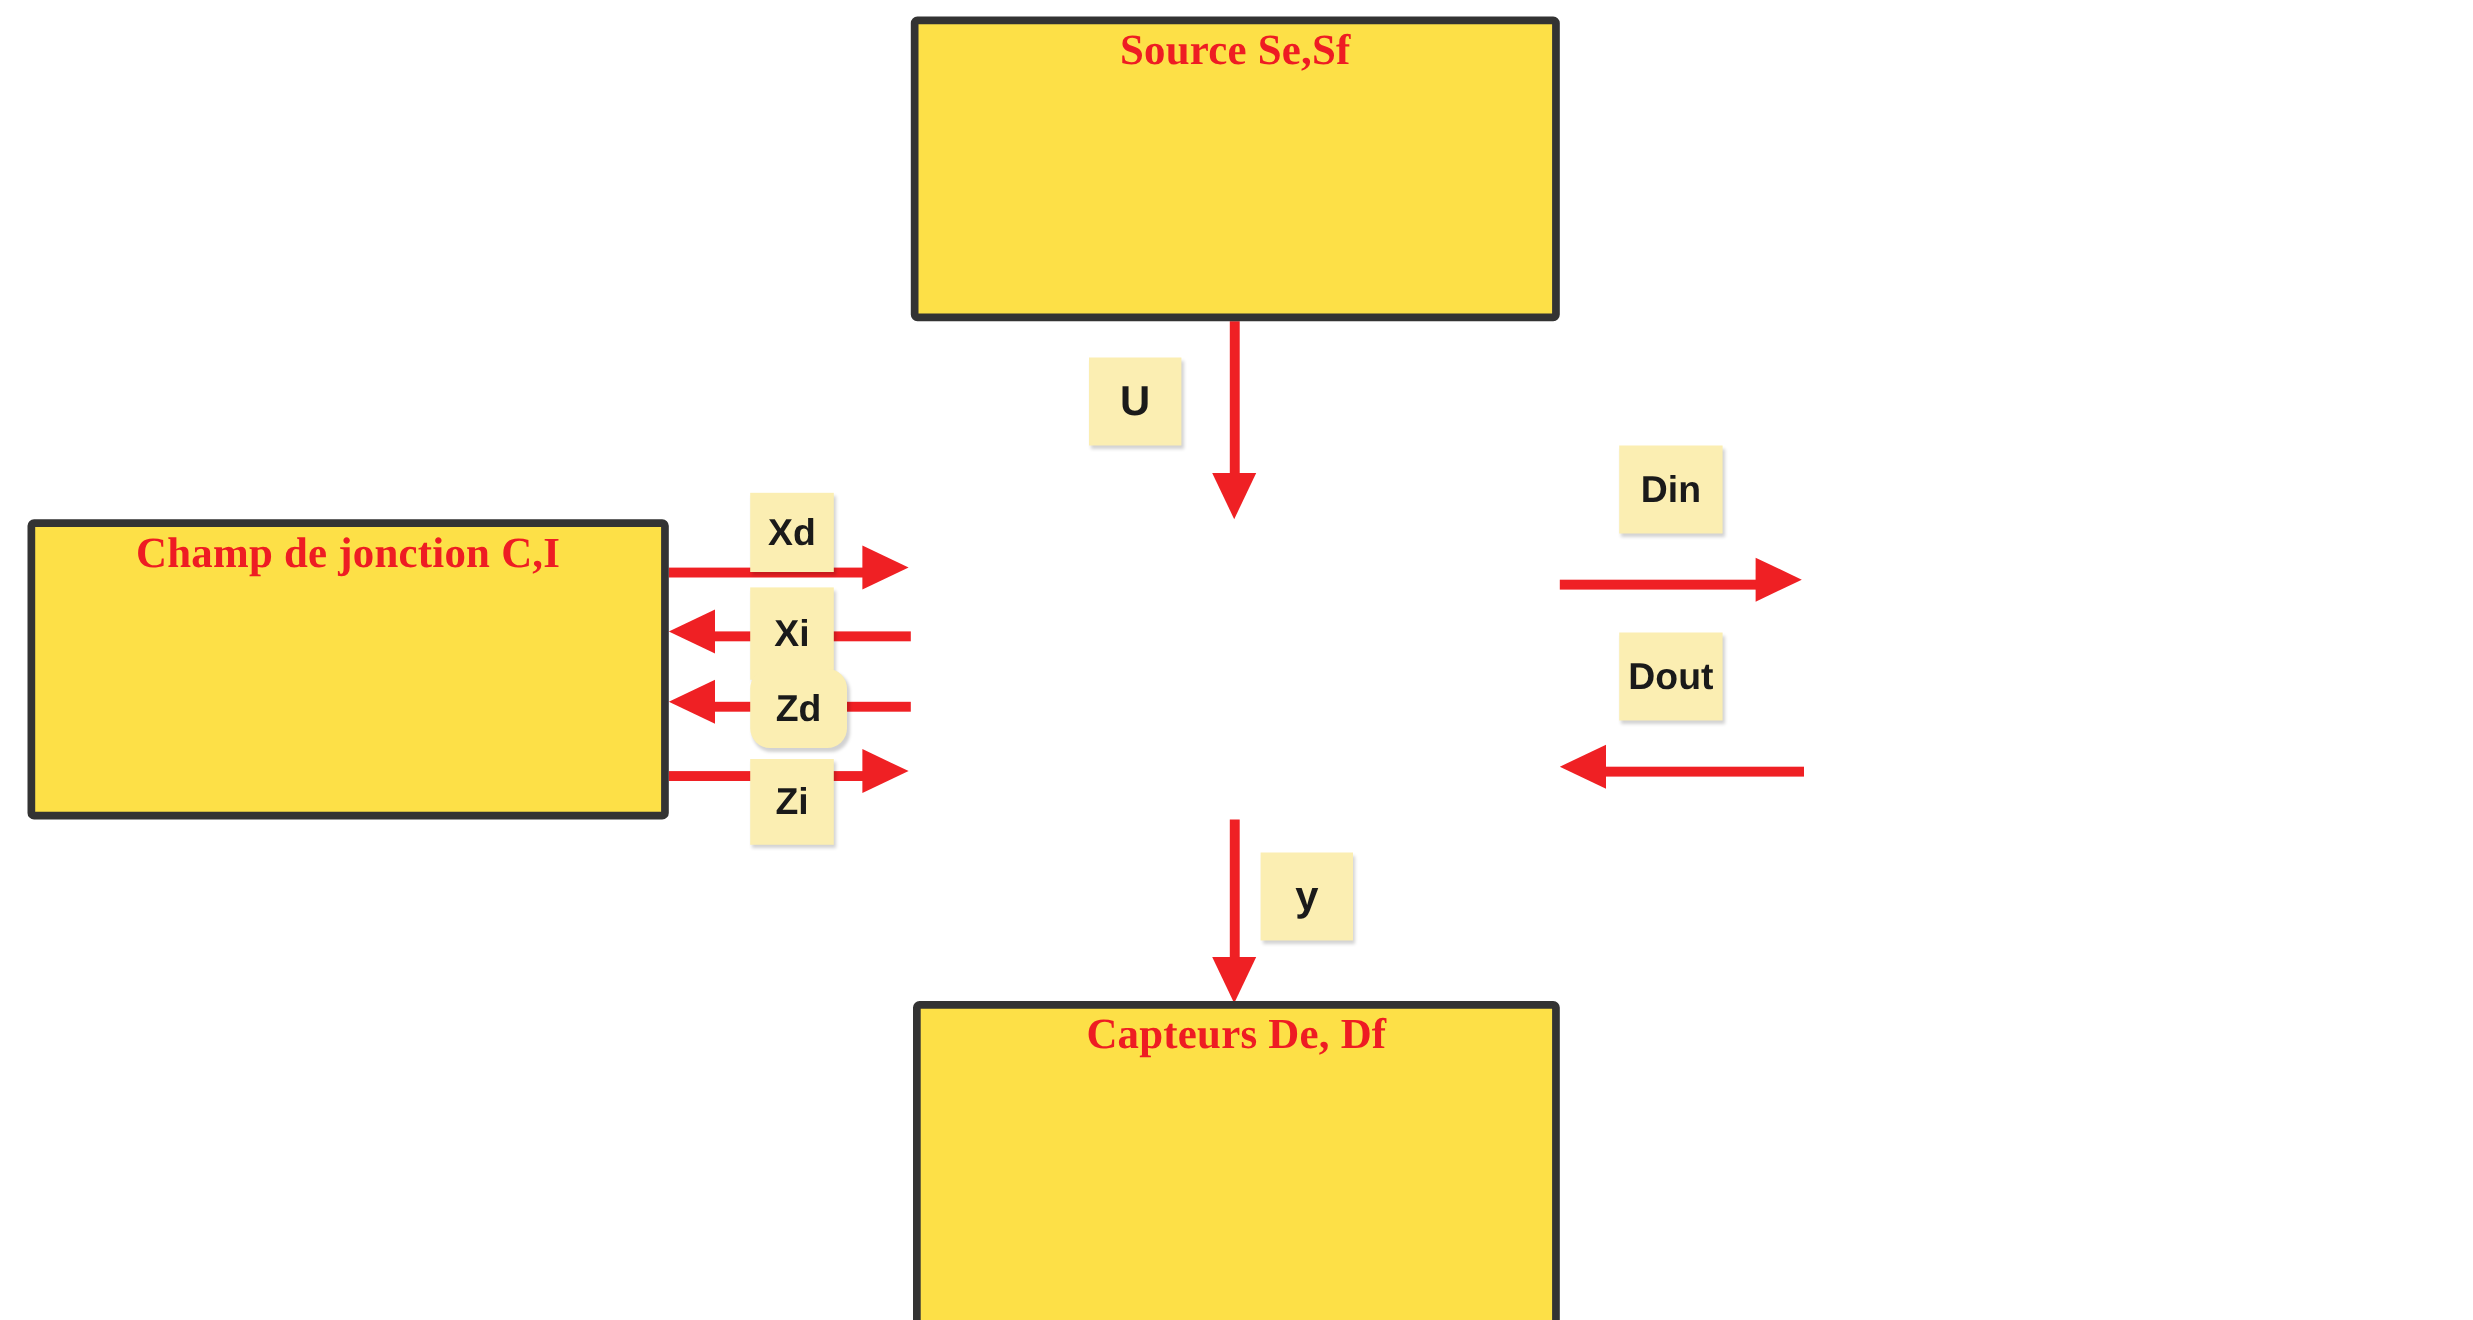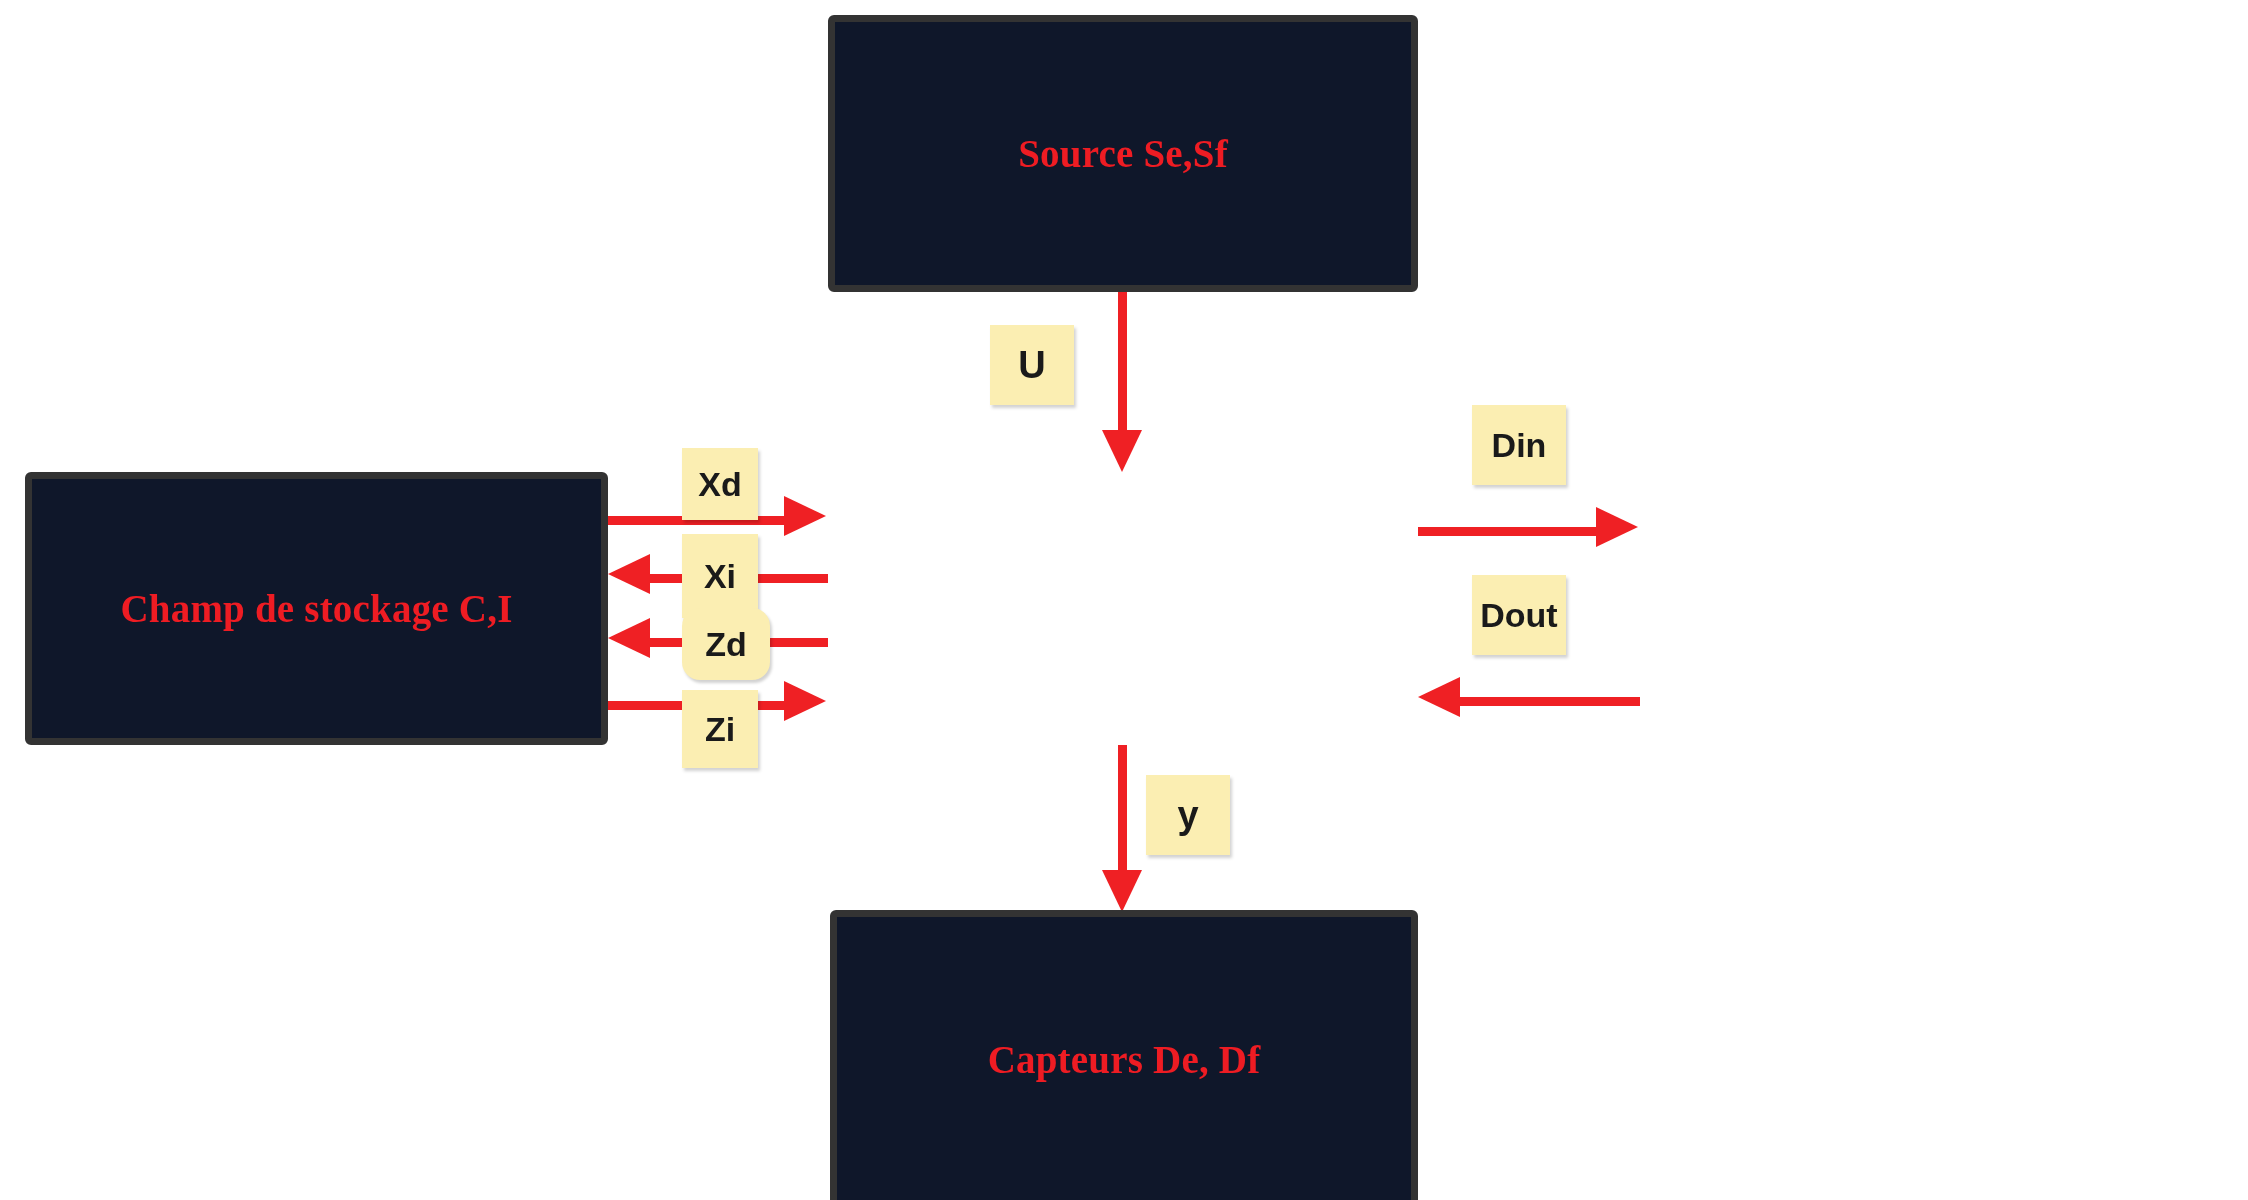--- a/index.html
+++ b/index.html
@@ -12,25 +12,24 @@
     width: 2248px;
     height: 1200px;
     background: #ffffff;
     overflow: hidden;
     font-family: "Liberation Sans", sans-serif;
   }
   
   .node {
     position: absolute;
     box-sizing: border-box;
-    background: #0f172a;
+    background: #fde047;
     border: 7px solid #333333;
     border-radius: 6px;
     display: flex;
-    align-items: center;
     justify-content: center;
     text-align: center;
     z-index: 4;
   }
   .node .node-label {
     font-family: "Liberation Serif", serif;
     font-weight: bold;
     color: #ee1c23;
     font-size: 39px;
     line-height: 1.22;
@@ -126,21 +125,21 @@
   <div class="arrow arrow-left" style="left:1418px; top:677px;"></div>
 
   <div class="vline" style="left:1118px; top:745px; height:130px;"></div>
   <div class="arrow arrow-down" style="left:1102px; top:870px;"></div>
 
   <div class="node" id="node-source">
     <span class="node-label">Source Se,Sf</span>
   </div>
 
   <div class="node" id="node-storage">
-    <span class="node-label">Champ de stockage C,I</span>
+    <span class="node-label">Champ de jonction C,I</span>
   </div>
 
 
 
   <div class="node" id="node-sensors">
     <span class="node-label">Capteurs De, Df</span>
   </div>
 
   <div class="tag" id="tag-u">U</div>
 

